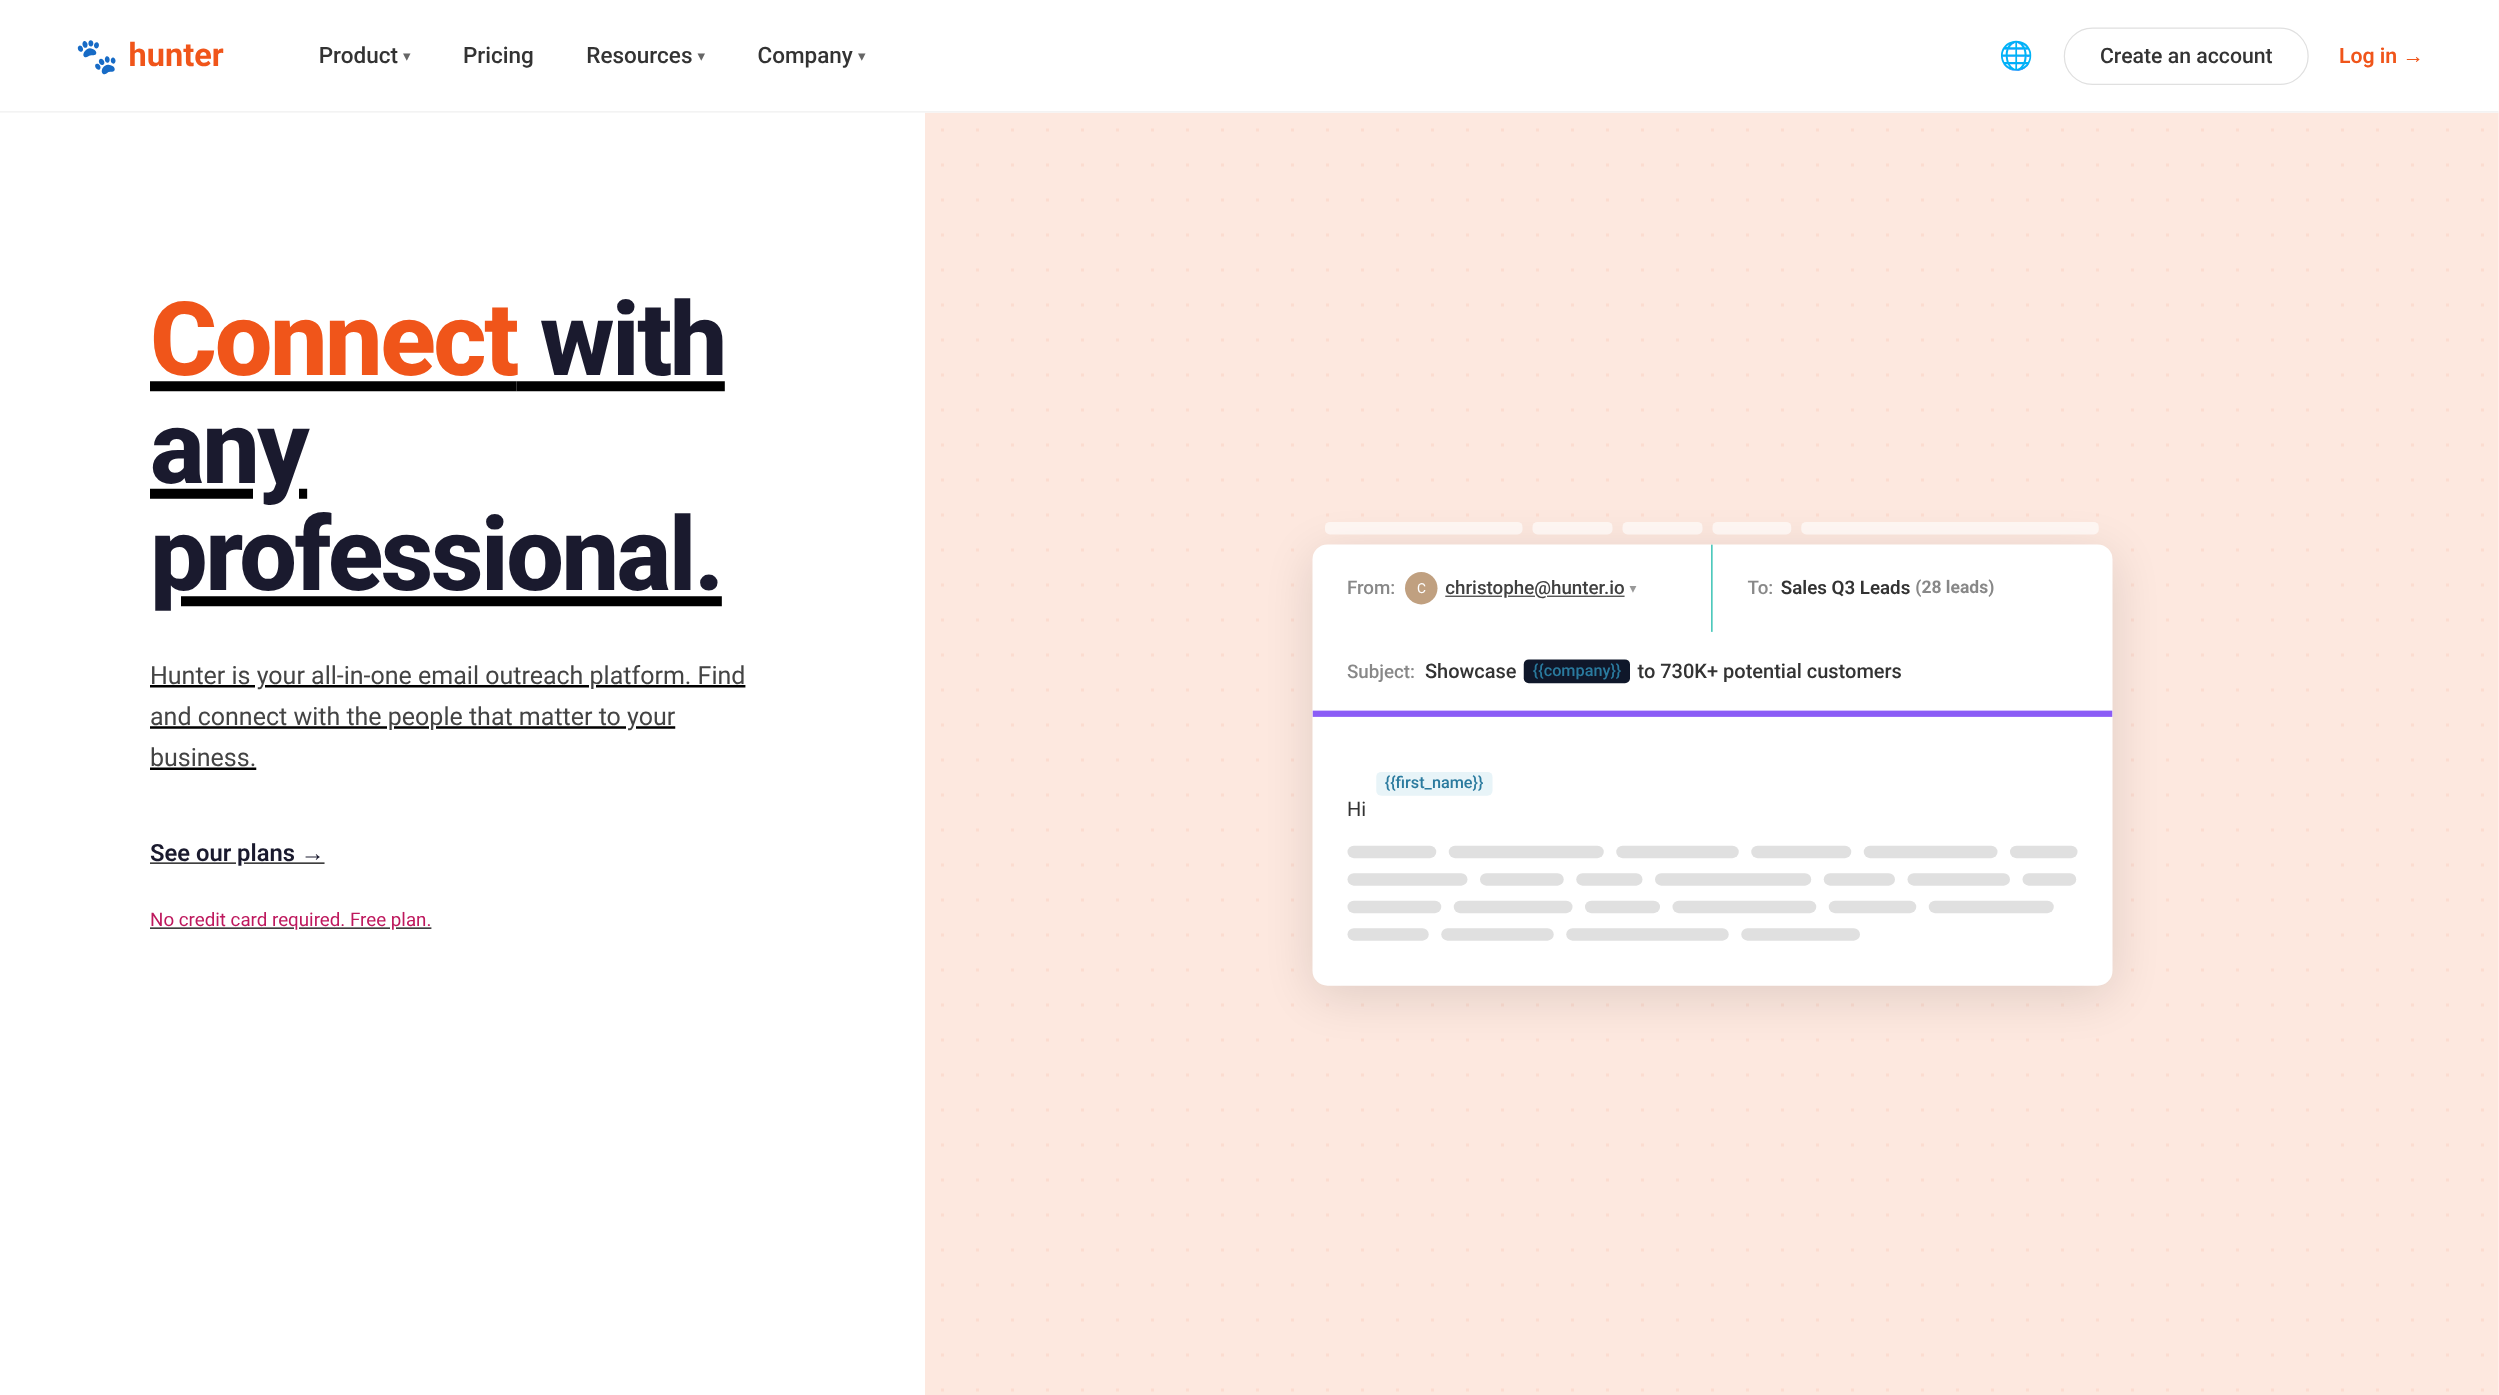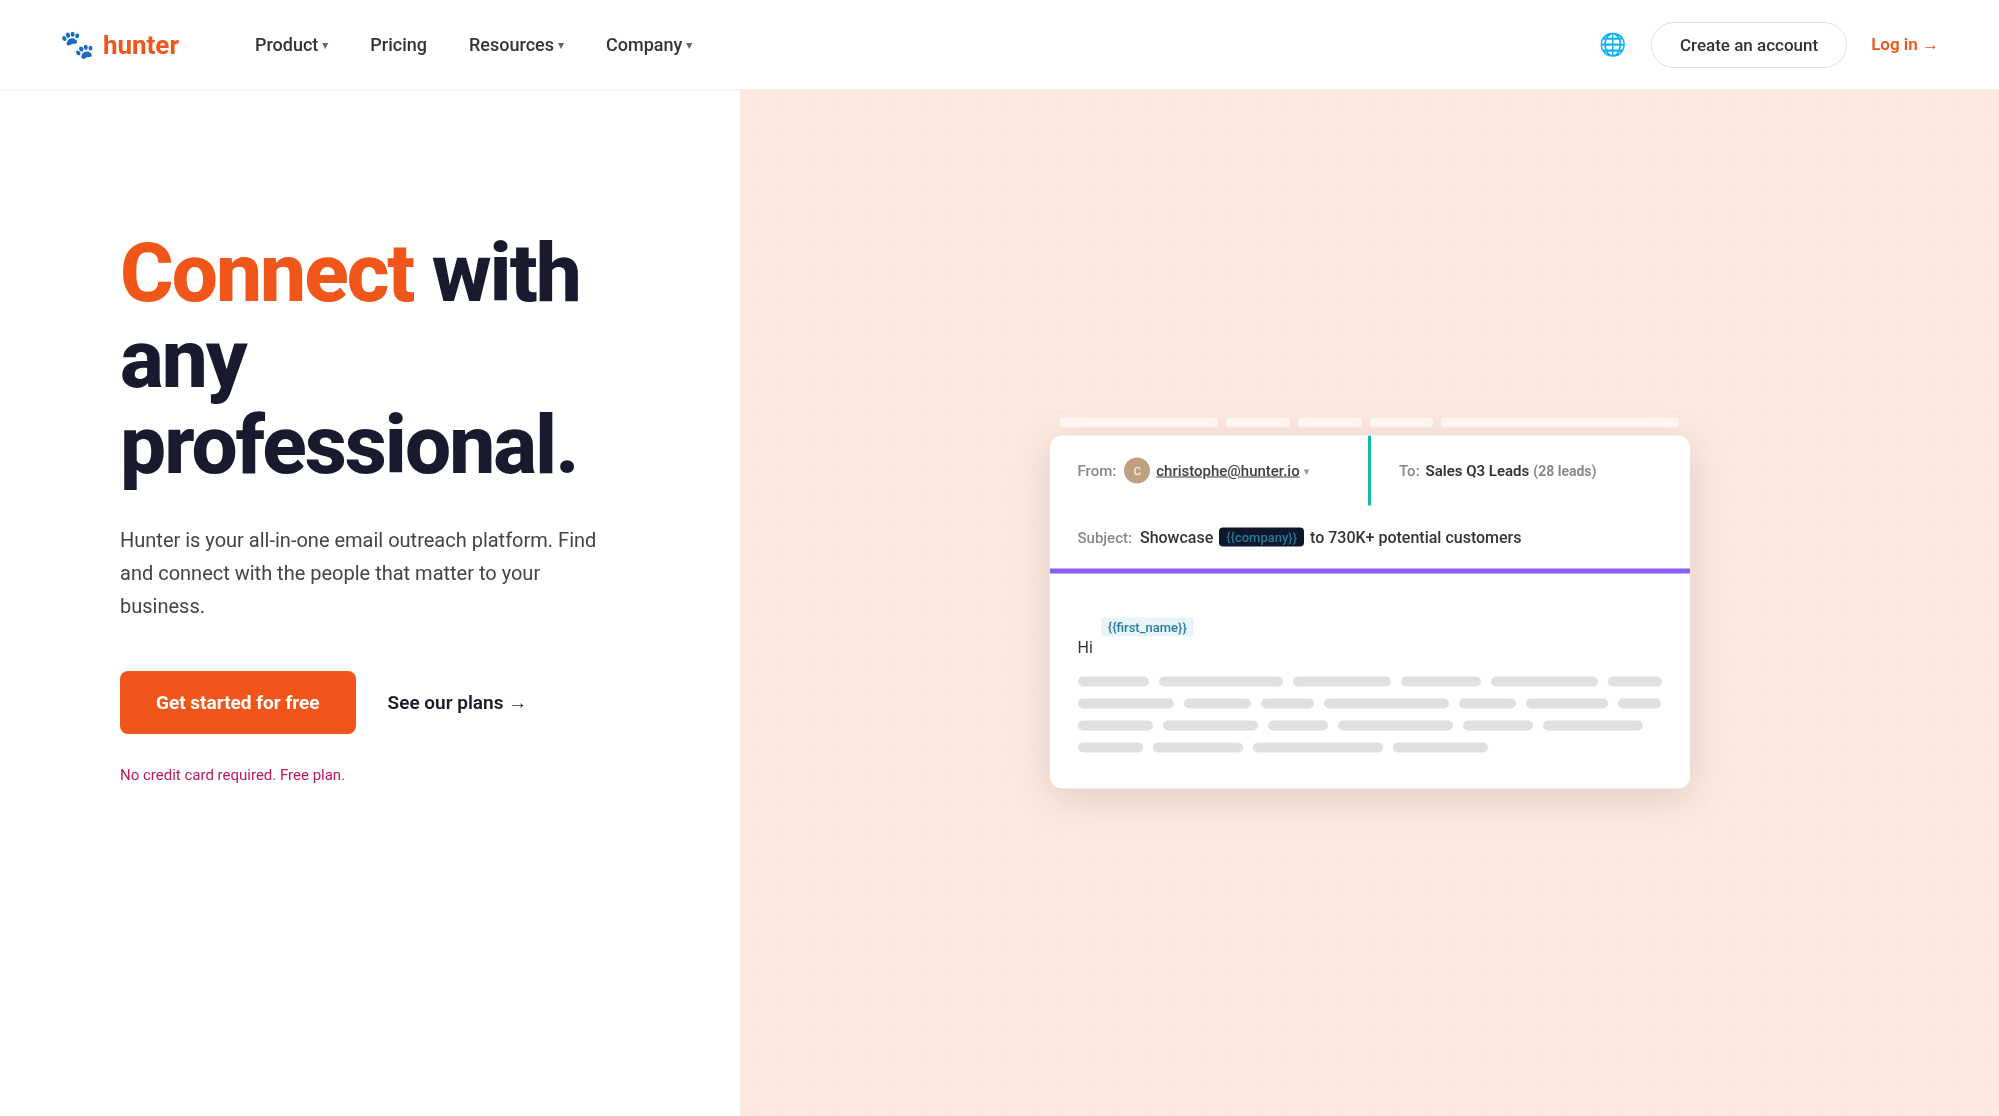--- a/index.html
+++ b/index.html
@@ -101,20 +101,21 @@
 
     .hero-left {
       width: 740px;
       padding: 140px 76px 60px 120px;
       display: flex;
       flex-direction: column;
       justify-content: flex-start;
       background: #fff;
       position: relative;
       z-index: 2;
+      text-decoration: underline;
     }
 
     .hero-right {
       flex: 1;
       background: #fde8df;
       position: relative;
       overflow: hidden;
     }
 
     
@@ -225,21 +226,21 @@
     }
 
     .email-field-half {
       flex: 1;
       display: flex;
       align-items: center;
       padding: 22px 28px;
       font-size: 16px;
     }
     .email-field-half:first-child {
-      border-right: 3px solid #14b8a6;
+      border-right: 1px solid #14b8a6;
     }
 
     .field-label {
       color: #888;
       margin-right: 8px;
       font-weight: 500;
       font-size: 15px;
     }
 
     .avatar-circle {
@@ -374,21 +375,20 @@
 
   <div class="hero-left">
     <h1 class="hero-headline">
       <span class="connect-word">Connect</span><span> with</span><br>
       <span>any professional.</span>
     </h1>
 
     <p class="hero-description">Hunter is your all-in-one email outreach platform. Find and connect with the people that matter to your business.</p>
 
     <div class="hero-cta-row">
-      <a class="btn-get-started" href="#">Get started for free</a>
       <a class="btn-see-plans" href="#">See our plans →</a>
     </div>
 
     <p class="no-credit-card">No credit card required. Free plan.</p>
   </div>
 
   <div class="hero-right">
 
     <div class="email-preview-container">
 

